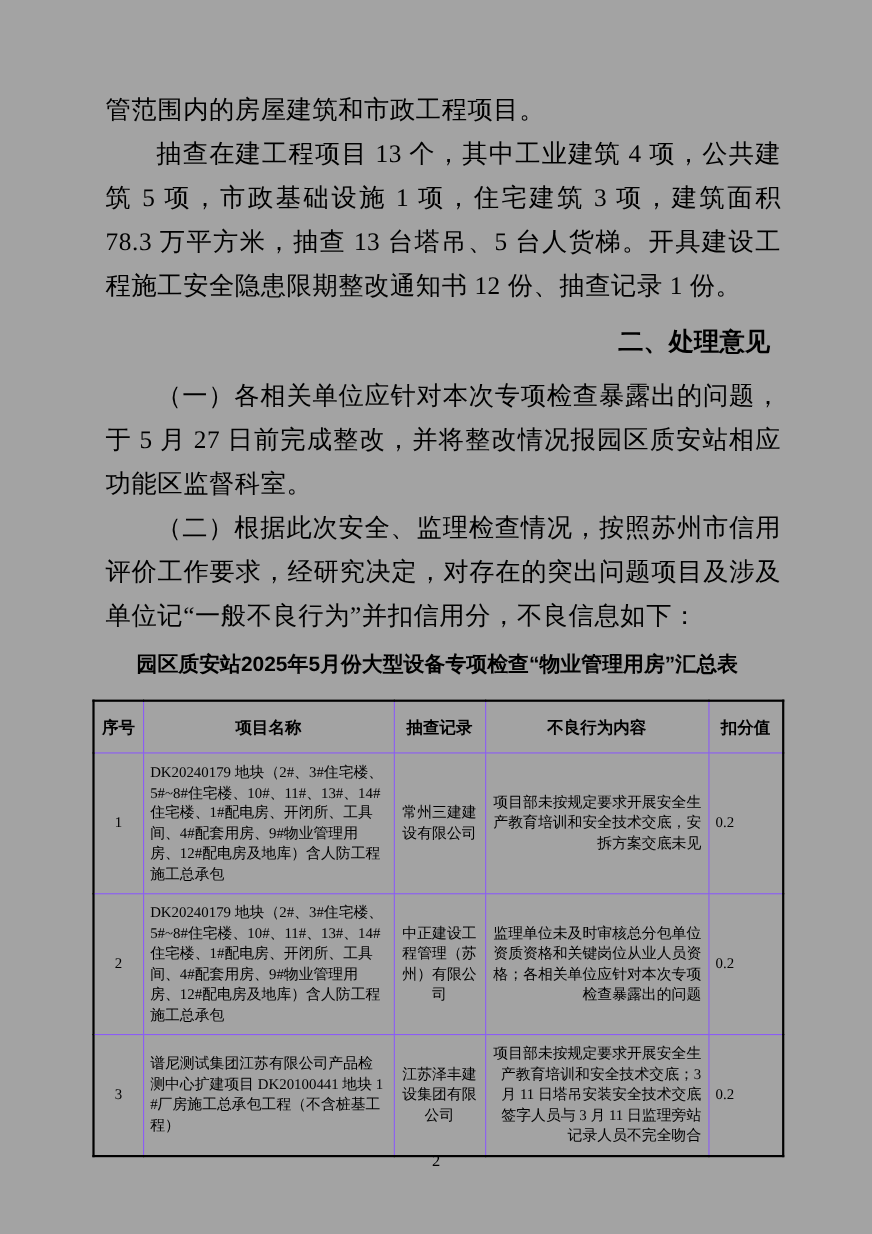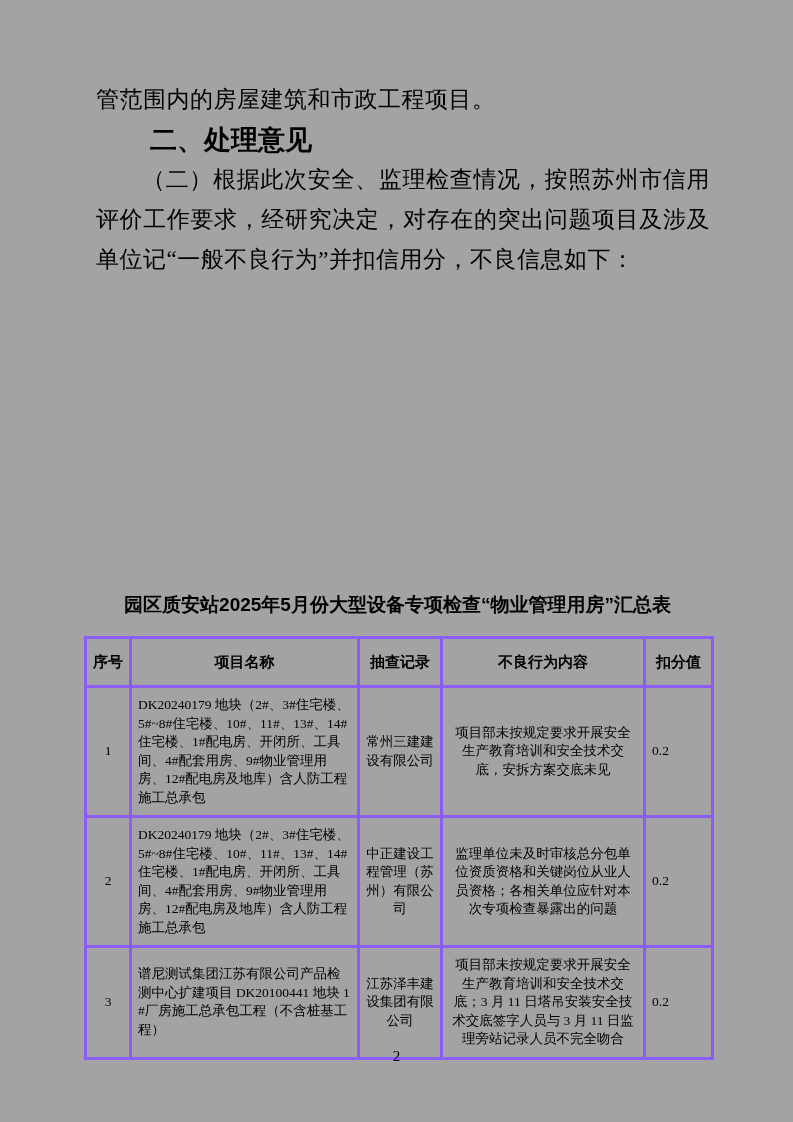--- a/index.html
+++ b/index.html
@@ -27,26 +27,27 @@
     font-size: 23px;
     line-height: 40px;
     text-align: justify;
     text-indent: 2em;
     letter-spacing: 0.5px;
   }
   p.no-indent {
     text-indent: 0;
   }
   .section-heading {
-    margin: 0;
-    font-size: 27px;
+    margin: 10px;
+    font-size: 23px;
     line-height: 40px;
     font-family: "Liberation Sans", "DejaVu Sans", sans-serif;
     font-weight: bold;
     text-indent: 2em;
+    text-align: right;
   }
   .table-section {
     position: absolute;
     top: 590px;
     left: 84px;
     width: 627px;
   }
   .table-title {
     font-family: "Liberation Sans", "DejaVu Sans", sans-serif;
     font-weight: bold;
@@ -57,21 +58,21 @@
     white-space: nowrap;
   }
   table.summary {
     border-collapse: collapse;
     width: 627px;
     table-layout: fixed;
     border: 2px solid #000;
   }
   table.summary th,
   table.summary td {
-    border: 3px solid #8b5cf6;
+    border: 1px solid #8b5cf6;
     vertical-align: middle;
     word-break: break-all;
   }
   table.summary th {
     font-family: "Liberation Sans", "DejaVu Sans", sans-serif;
     font-weight: bold;
     font-size: 15px;
     height: 46px;
     text-align: center;
     padding: 0 2px;
@@ -80,21 +81,21 @@
     font-size: 13.5px;
     line-height: 18.5px;
     padding: 8px 6px;
   }
   td.c-seq {
     text-align: center;
     font-size: 15px;
   }
   td.c-project { text-align: left; }
   td.c-unit { text-align: center; margin-left: 20px; }
-  td.c-behavior { text-align: center; }
+  td.c-behavior { text-align: right; }
   td.c-score {
     text-align: left;
     font-size: 14px;
     margin-top: 29px;
   }
   .page-number {
     position: absolute;
     top: 1046px;
     left: 0;
     right: 0;
@@ -103,21 +104,23 @@
     line-height: 20px;
   }
 </style>
 </head>
 <body>
 
 <div class="page">
 
   <div class="content">
     <p class="body-text no-indent">管范围内的房屋建筑和市政工程项目。</p>
+    <p class="body-text">抽查在建工程项目 13 个，其中工业建筑 4 项，公共建筑 5 项，市政基础设施 1 项，住宅建筑 3 项，建筑面积 78.3 万平方米，抽查 13 台塔吊、5 台人货梯。开具建设工程施工安全隐患限期整改通知书 12 份、抽查记录 1 份。</p>
     <h2 class="section-heading">二、处理意见</h2>
+    <p class="body-text">（一）各相关单位应针对本次专项检查暴露出的问题，于 5 月 27 日前完成整改，并将整改情况报园区质安站相应功能区监督科室。</p>
     <p class="body-text">（二）根据此次安全、监理检查情况，按照苏州市信用评价工作要求，经研究决定，对存在的突出问题项目及涉及单位记“一般不良行为”并扣信用分，不良信息如下：</p>
   </div>
 
   <div class="table-section">
     <div class="table-title">园区质安站2025年5月份大型设备专项检查“物业管理用房”汇总表</div>
     <table class="summary">
       <colgroup>
         <col style="width:45px">
         <col style="width:228px">
         <col style="width:83px">

